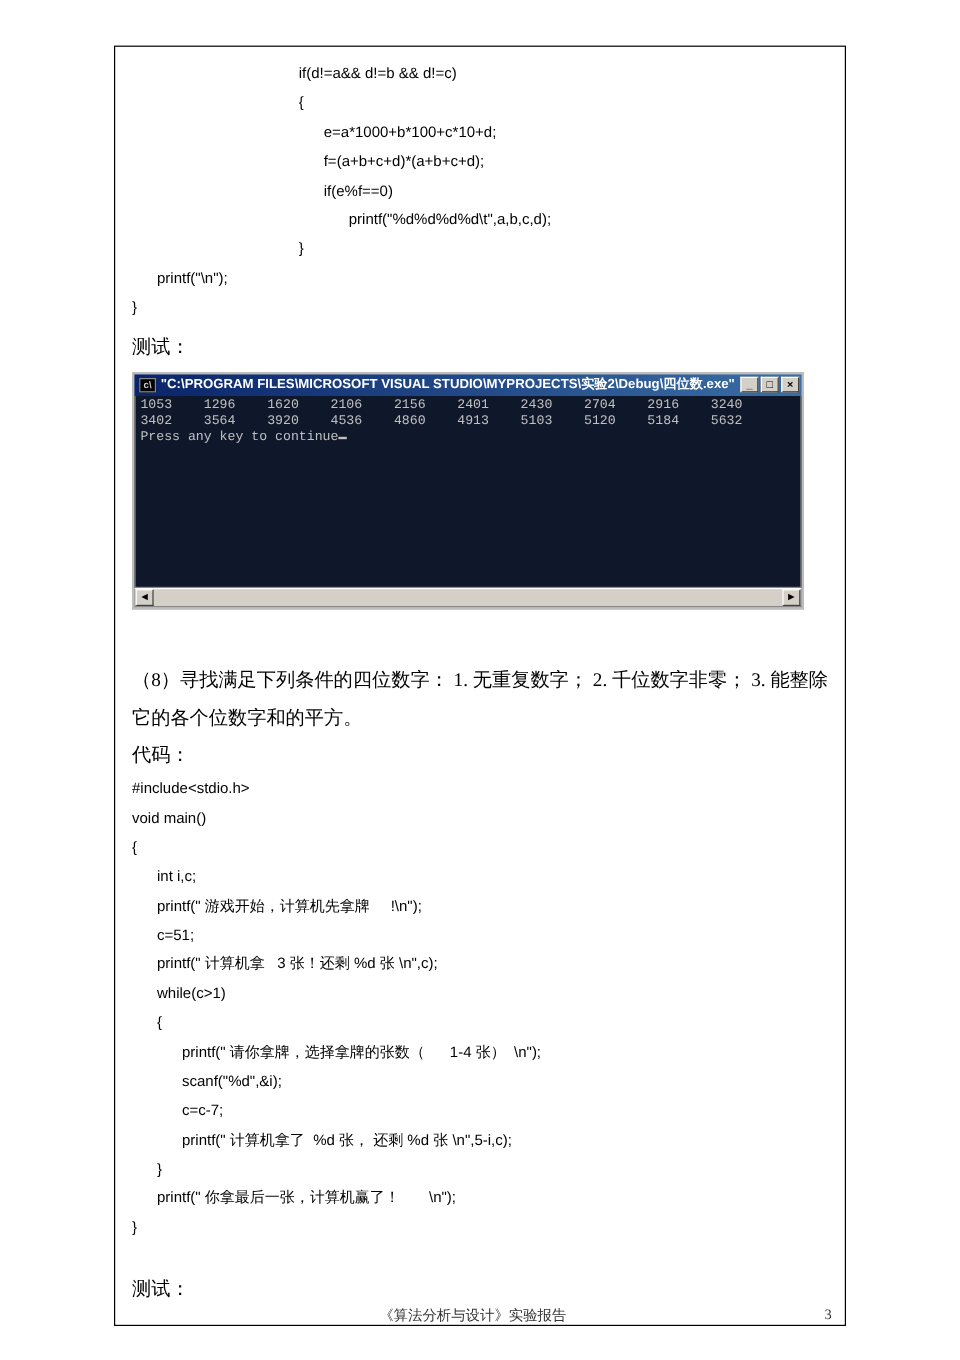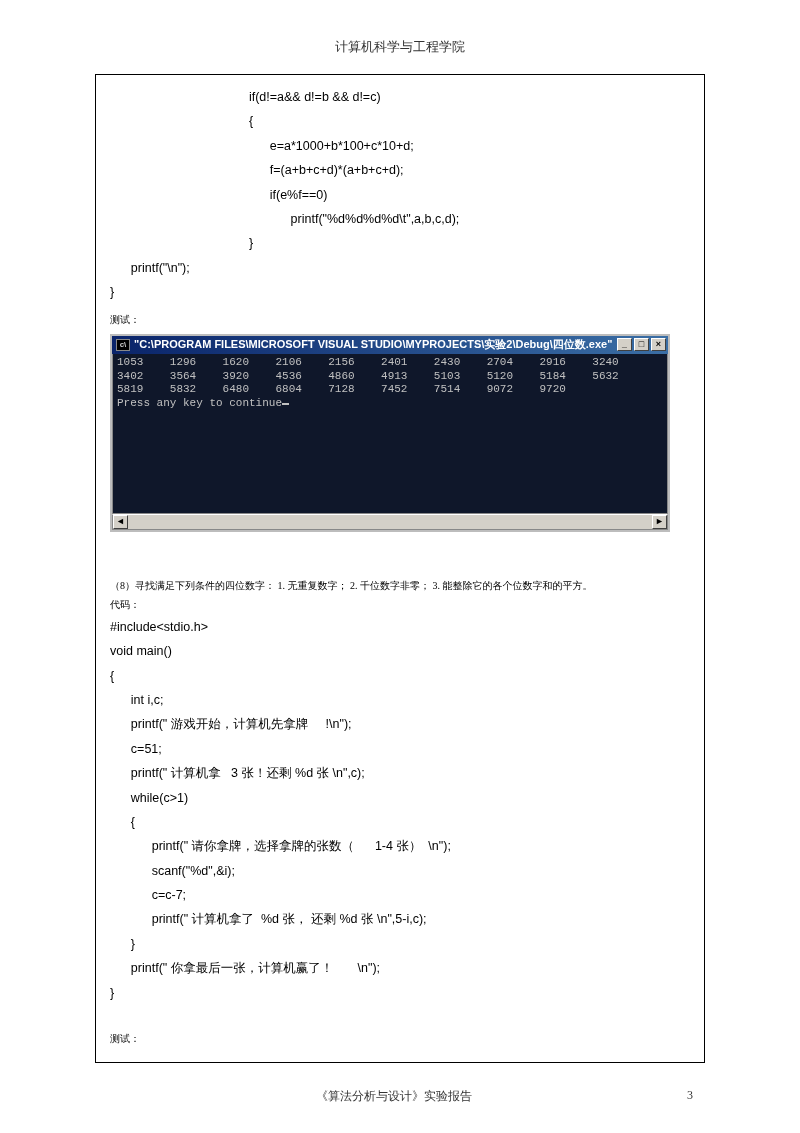--- a/index.html
+++ b/index.html
@@ -26,21 +26,21 @@
     line-height: 1.95;
     color: #000;
   }
   .code-line {
     font-family: Liberation Sans, sans-serif;
     white-space: pre;
     font-size: 12.5px;
   }
   .cn-text {
     font-family: "SimSun", "宋体", serif;
-    font-size: 10px;
+    font-size: 16px;
   }
   .console-window {
     margin: 4px 0 4px 0;
     border: 2px solid #bdbdbd;
     background: #d4d0c8;
     width: 560px;
   }
   .console-titlebar {
     background: linear-gradient(to right, #0a246a, #3a6ea5);
     color: #fff;
@@ -127,21 +127,20 @@
     position: absolute;
     left: 0; right: 0;
     text-align: center;
   }
   .footer-page { margin-left: auto; }
 </style>
 </head>
 <body>
 
 <div class="page">
-  <div class="header">计算机科学与工程学院</div>
 
   <div class="content-box">
     <div class="code-line">                                        if(d!=a&amp;&amp; d!=b &amp;&amp; d!=c)</div>
     <div class="code-line">                                        {</div>
     <div class="code-line">                                              e=a*1000+b*100+c*10+d;</div>
     <div class="code-line">                                              f=(a+b+c+d)*(a+b+c+d);</div>
     <div class="code-line">                                              if(e%f==0)</div>
     <div class="code-line">                                                    printf("%d%d%d%d\t",a,b,c,d);</div>
     <div class="code-line">                                        }</div>
     <div class="code-line">      printf("\n");</div>
@@ -155,21 +154,20 @@
         <span class="console-title-text">"C:\PROGRAM FILES\MICROSOFT VISUAL STUDIO\MYPROJECTS\实验2\Debug\四位数.exe"</span>
         <span class="console-buttons">
           <span class="console-btn">_</span>
           <span class="console-btn">□</span>
           <span class="console-btn">×</span>
         </span>
       </div>
       <div class="console-body">
         <div class="console-row">1053    1296    1620    2106    2156    2401    2430    2704    2916    3240</div>
         <div class="console-row">3402    3564    3920    4536    4860    4913    5103    5120    5184    5632</div>
-        <div class="console-row">5819    5832    6480    6804    7128    7452    7514    9072    9720</div>
         <div class="console-row"><span>Press any key to continue</span><span class="cursor"></span></div>
       </div>
       <div class="scrollbar">
         <span class="scroll-btn">◄</span>
         <span class="scroll-btn">►</span>
       </div>
     </div>
 
     <div class="spacer"></div>
     <div class="spacer"></div>

